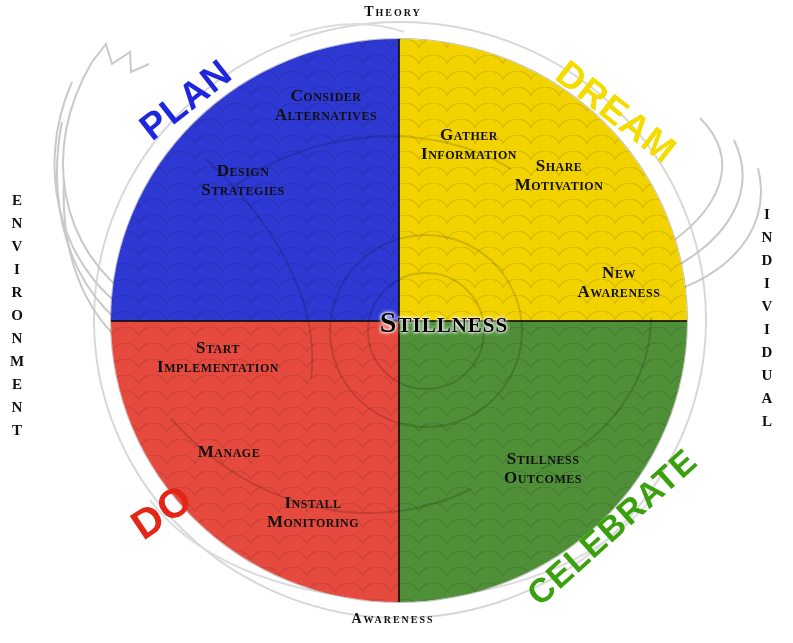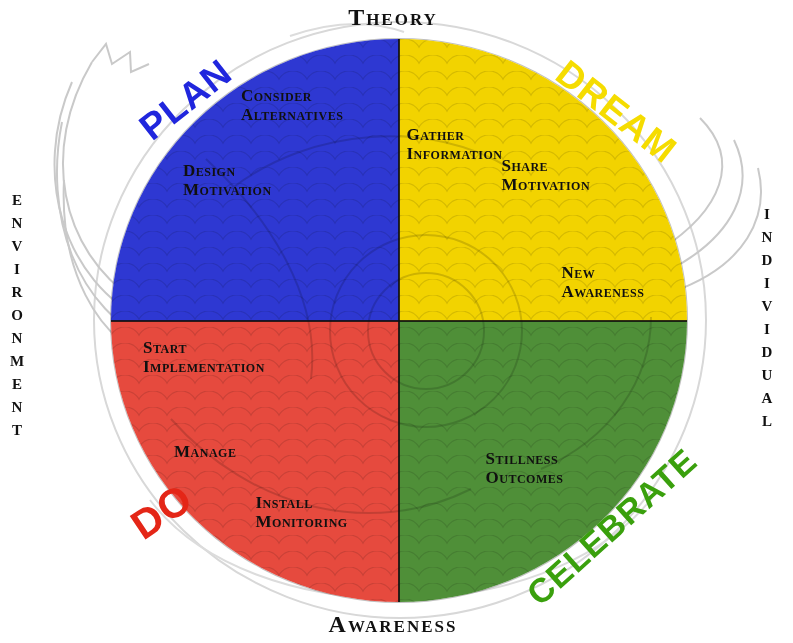--- a/index.html
+++ b/index.html
@@ -18,21 +18,21 @@
   .q-tl{left:0;top:0;}
   .q-tr{right:0;top:0;}
   .q-bl{left:0;bottom:0;}
   .q-br{right:0;bottom:0;}
   .engrave-svg{position:absolute;left:0;top:0;width:100%;height:100%;pointer-events:none;}
   .h-line{position:absolute;left:0;right:0;top:50%;height:2px;margin-top:-1px;background:rgba(15,15,15,0.85);}
   .v-line{position:absolute;top:0;bottom:0;left:50%;width:2px;margin-left:-1px;background:rgba(15,15,15,0.85);}
   
   .step{
     position:absolute;transform:translate(-50%,-50%);
-    text-align:left;font-weight:bold;font-variant:small-caps;
+    text-align:center;font-weight:bold;font-variant:small-caps;
     font-size:17px;line-height:1.12;letter-spacing:0.5px;color:#101010;
   }
   .i-p0{left:215px;top:66px;width:170px;}
   .i-p1{left:132px;top:141px;width:120px;}
   .i-p2{left:70px;top:246px;width:95px;}
   .i-d0{left:358px;top:61px;width:125px;margin-top:44px;}
   .i-d1{left:448px;top:136px;width:115px;}
   .i-d2{left:508px;top:243px;width:115px;}
   .i-o0{left:107px;top:318px;width:150px;}
   .i-o1{left:118px;top:413px;width:110px;}
@@ -50,21 +50,21 @@
     position:absolute;transform-origin:center;white-space:nowrap;
     font-family:"Liberation Sans", sans-serif;font-weight:bold;letter-spacing:1px;
   }
   .qn-plan{left:186px;top:100px;font-size:37px;transform:translate(-50%,-50%) rotate(-38deg);}
   .qn-dream{left:616px;top:112px;font-size:37px;transform:translate(-50%,-50%) rotate(38deg);}
   .qn-do{left:162px;top:512px;font-size:41px;transform:translate(-50%,-50%) rotate(-34deg);}
   .qn-celebrate{left:612px;top:527px;font-size:34px;transform:translate(-50%,-50%) rotate(-42deg);}
   
   .axis-h{
     position:absolute;left:393px;transform:translateX(-50%);
-    font-weight:bold;font-variant:small-caps;font-size:24px;letter-spacing:2px;color:#111;white-space:nowrap;
+    font-weight:bold;font-variant:small-caps;font-size:14px;letter-spacing:2px;color:#111;white-space:nowrap;
   }
   .axis-top{top:4px;}
   .axis-bottom{top:611px;}
   .axis-v{
     position:absolute;writing-mode:vertical-rl;text-orientation:upright;
     font-weight:bold;font-size:15px;letter-spacing:7px;color:#111;
   }
   .axis-left{left:8px;top:192px;}
   .axis-right{left:758px;top:206px;}
 </style>
@@ -107,32 +107,33 @@
         <path d="M120 150 C200 88 320 80 400 130"></path>
         <path d="M430 430 C500 400 540 340 540 278"></path>
         <path d="M95 120 C160 180 210 260 200 340"></path>
       </g>
     </svg>
 
     <div class="h-line"></div>
     <div class="v-line"></div>
 
     <div class="step i-p0">Consider Alternatives</div>
-    <div class="step i-p1">Design Motivation</div>
+    <div class="step i-p1">Design Strategies</div>
 
     <div class="step i-d0">Gather Information</div>
     <div class="step i-d1">Share Motivation</div>
     <div class="step i-d2">New Awareness</div>
 
     <div class="step i-o1">Manage</div>
     <div class="step i-o0">Start Implementation</div>
     <div class="step i-o2">Install Monitoring</div>
 
     <div class="step i-c1">Stillness Outcomes</div>
 
+    <div class="center-label">Stillness</div>
   </div>
 
   <div class="qname qn-plan" style="color: rgb(32, 38, 221);">PLAN</div>
   <div class="qname qn-dream" style="color: rgb(245, 220, 0);">DREAM</div>
   <div class="qname qn-do" style="color: rgb(228, 38, 23);">DO</div>
   <div class="qname qn-celebrate" style="color: rgb(58, 160, 13);">CELEBRATE</div>
 
   <div class="axis-h axis-top">Theory</div>
   <div class="axis-h axis-bottom">Awareness</div>
   <div class="axis-v axis-left">ENVIRONMENT</div>

